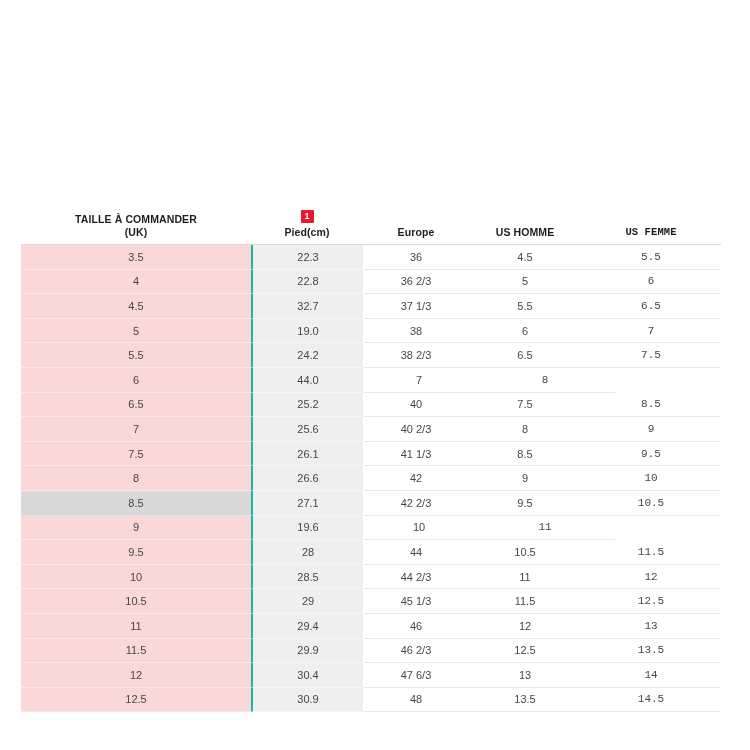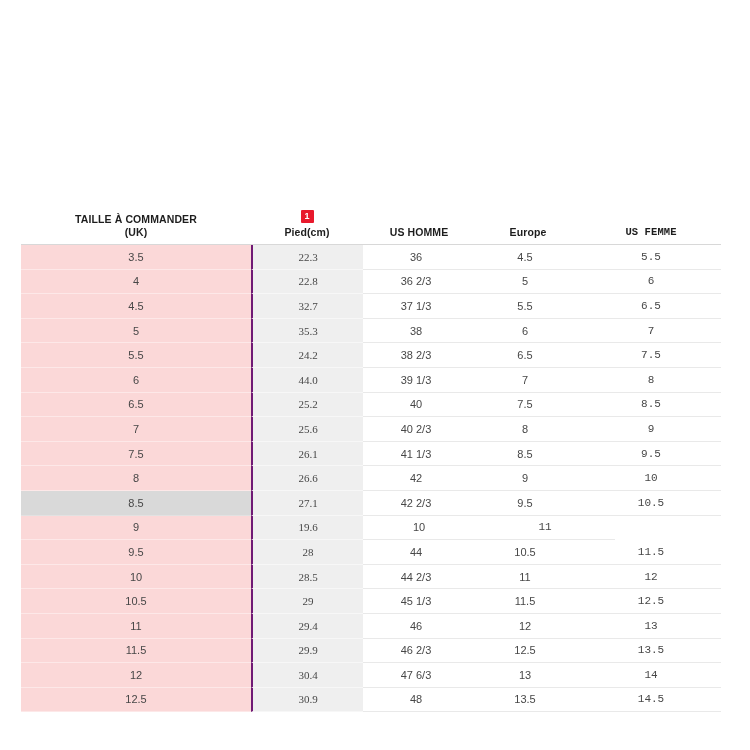--- a/index.html
+++ b/index.html
@@ -55,44 +55,43 @@
     display:flex;align-items:center;justify-content:center;
     font-size:11px;color:var(--cell-text);
     border-bottom:1px solid var(--row-border);
   }
   .cell.col-uk{
     background:var(--pink);
     border-bottom:1px solid var(--pink-border);
   }
   .cell.col-pied{
     background:var(--gray-col);
-    border-left:2px solid #701a75;
+    border-left:2px solid #14b8a6;
     border-bottom:1px solid var(--gray-col-border);
-    font-family:Liberation Serif, serif;
   }
   .row.highlighted .cell.col-uk{
     background:var(--highlight-gray);
     border-bottom:1px solid var(--highlight-border);
   }
 </style>
 </head>
 <body>
 
 <div class="size-table">
   <div class="thead">
     <div class="th col-uk">
       <span>TAILLE À COMMANDER</span>
       <span>(UK)</span>
     </div>
     <div class="th col-pied">
       <span class="badge">1</span>
       <span>Pied(cm)</span>
     </div>
+    <div class="th col-europe">Europe</div>
     <div class="th col-ushomme">US HOMME</div>
-    <div class="th col-europe">Europe</div>
     <div class="th col-usfemme">US FEMME</div>
   </div>
   <div class="tbody">
   <div class="row">
     <div class="cell col-uk">3.5</div>
     <div class="cell col-pied">22.3</div>
     <div class="cell col-europe">36</div>
     <div class="cell col-ushomme">4.5</div>
     <div class="cell col-usfemme">5.5</div>
   </div>
@@ -108,38 +107,37 @@
   <div class="row">
     <div class="cell col-uk">4.5</div>
     <div class="cell col-pied">32.7</div>
     <div class="cell col-europe">37 1/3</div>
     <div class="cell col-ushomme">5.5</div>
     <div class="cell col-usfemme">6.5</div>
   </div>
 
   <div class="row">
     <div class="cell col-uk">5</div>
-    <div class="cell col-pied">35.3</div>
+    <div class="cell col-pied">19.0</div>
     <div class="cell col-europe">38</div>
     <div class="cell col-ushomme">6</div>
     <div class="cell col-usfemme">7</div>
   </div>
 
   <div class="row">
     <div class="cell col-uk">5.5</div>
     <div class="cell col-pied">24.2</div>
     <div class="cell col-europe">38 2/3</div>
     <div class="cell col-ushomme">6.5</div>
     <div class="cell col-usfemme">7.5</div>
   </div>
 
   <div class="row">
     <div class="cell col-uk">6</div>
     <div class="cell col-pied">44.0</div>
-    <div class="cell col-europe">39 1/3</div>
     <div class="cell col-ushomme">7</div>
     <div class="cell col-usfemme">8</div>
   </div>
 
   <div class="row">
     <div class="cell col-uk">6.5</div>
     <div class="cell col-pied">25.2</div>
     <div class="cell col-europe">40</div>
     <div class="cell col-ushomme">7.5</div>
     <div class="cell col-usfemme">8.5</div>

